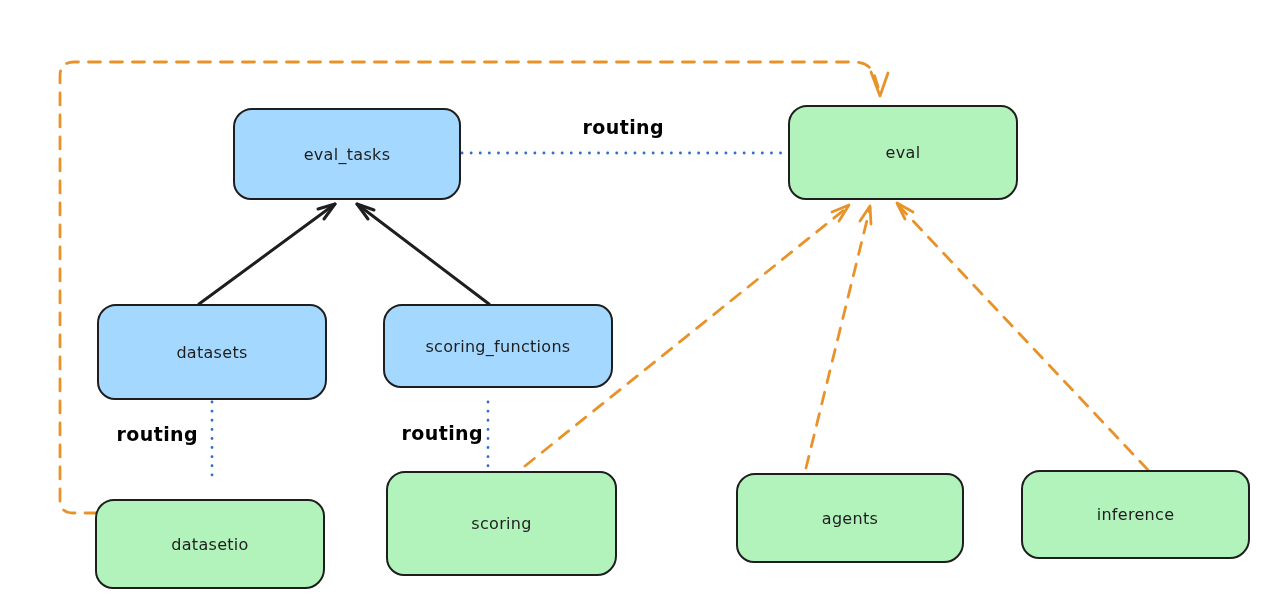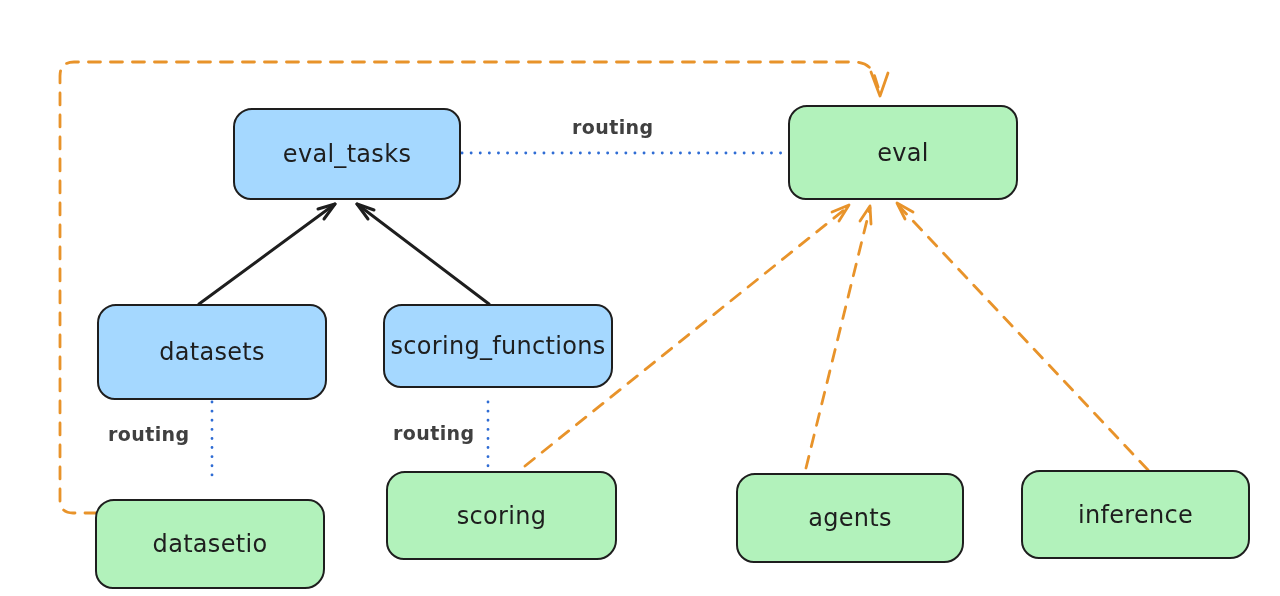--- a/index.html
+++ b/index.html
@@ -18,42 +18,42 @@
   }
   .node {
     position: absolute;
     box-sizing: border-box;
     border: 2.6px solid #1e1e1e;
     border-radius: 19px 17px 20px 18px;
     display: flex;
     align-items: center;
     justify-content: center;
     color: #1e1e1e;
-    font-size: 24px;
+    font-size: 16px;
     letter-spacing: 0.3px;
   }
   .node.blue  { background: #a5d8ff; }
   .node.green { background: #b2f2bb; }
 
   .node-eval-tasks        { left: 233px; top: 108px; width: 228px; height: 92px; }
   .node-eval              { left: 788px; top: 105px; width: 230px; height: 95px; }
   .node-datasets          { left:  97px; top: 304px; width: 230px; height: 96px; }
   .node-scoring-functions { left: 383px; top: 304px; width: 230px; height: 84px; }
   .node-datasetio         { left:  95px; top: 499px; width: 230px; height: 90px; }
-  .node-scoring           { left: 386px; top: 471px; width: 231px; height: 89px; }
+  .node-scoring           { left: 386px; top: 471px; width: 231px; height: 105px; }
   .node-agents            { left: 736px; top: 473px; width: 228px; height: 90px; }
   .node-inference         { left: 1021px; top: 470px; width: 229px; height: 89px; }
 
   .edge-label {
     position: absolute;
-    color: #404040;
+    color: #000000;
     font-size: 19px;
     font-weight: 600;
     letter-spacing: 0.4px;
-    text-align: left;
+    text-align: right;
     white-space: nowrap;
   }
   .edge-label-routing-top  { left: 572px; top: 116px; width: 92px; }
   .edge-label-routing-left { left: 108px; top: 423px; width: 90px; }
   .edge-label-routing-mid  { left: 393px; top: 422px; width: 90px; }
 </style>
 </head>
 <body>
 
 <div class="canvas">

